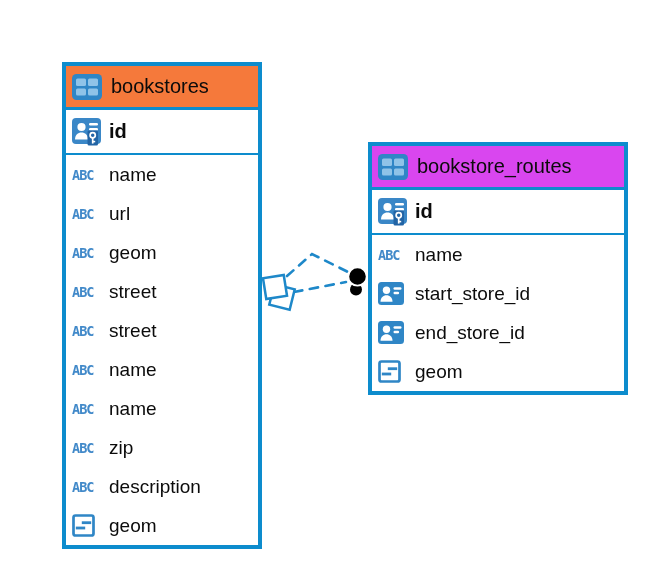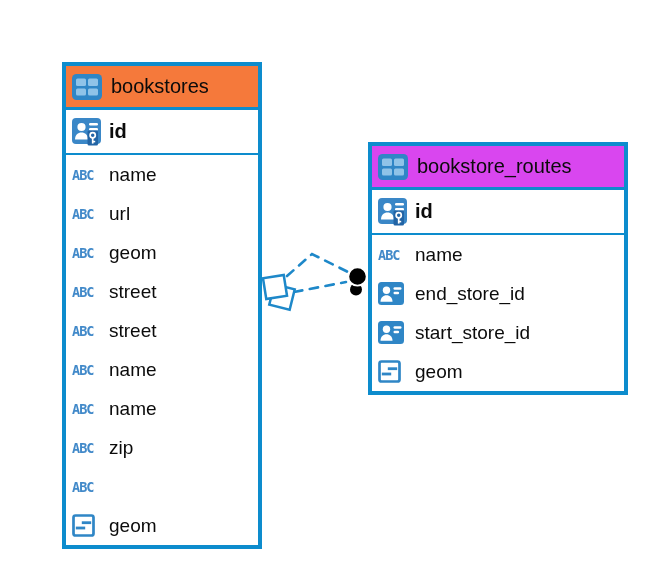--- a/index.html
+++ b/index.html
@@ -138,20 +138,21 @@
     <span class="icon-box">
   <span class="abc-glyph">ABC</span>
 </span>
     <span class="col-label">zip</span>
   </div>
 
   <div class="row">
     <span class="icon-box">
   <span class="abc-glyph">ABC</span>
 </span>
+    <span class="col-label">description</span>
   </div>
 
   <div class="row">
     <span class="icon-box">
   <svg width="23" height="23" viewBox="0 0 23 23">
     <rect x="1.5" y="1.5" width="20" height="20" rx="2" fill="#ffffff" stroke="#2f86c6" stroke-width="2.7"></rect>
     <rect x="9.8" y="7.3" width="9.4" height="2.8" fill="#2f86c6"></rect>
     <rect x="3.8" y="12.6" width="9.4" height="2.8" fill="#2f86c6"></rect>
   </svg>
 </span>
@@ -198,34 +199,34 @@
   <div class="row">
     <span class="icon-box">
   <svg width="26" height="23" viewBox="0 0 26 23">
     <rect width="26" height="23" rx="3.5" fill="#2f86c6"></rect>
     <circle cx="8.5" cy="8.3" r="3.7" fill="#ffffff"></circle>
     <path d="M2.5 19.8 c0-4.2 2.8-6.5 6-6.5 s6 2.3 6 6.5 z" fill="#ffffff"></path>
     <rect x="15.5" y="5.2" width="8" height="2.5" rx="1.2" fill="#ffffff"></rect>
     <rect x="15.5" y="9.8" width="5.6" height="2.5" rx="1.2" fill="#ffffff"></rect>
   </svg>
 </span>
-    <span class="col-label">end_store_id</span>
+    <span class="col-label">start_store_id</span>
   </div>
 
   <div class="row">
     <span class="icon-box">
   <svg width="26" height="23" viewBox="0 0 26 23">
     <rect width="26" height="23" rx="3.5" fill="#2f86c6"></rect>
     <circle cx="8.5" cy="8.3" r="3.7" fill="#ffffff"></circle>
     <path d="M2.5 19.8 c0-4.2 2.8-6.5 6-6.5 s6 2.3 6 6.5 z" fill="#ffffff"></path>
     <rect x="15.5" y="5.2" width="8" height="2.5" rx="1.2" fill="#ffffff"></rect>
     <rect x="15.5" y="9.8" width="5.6" height="2.5" rx="1.2" fill="#ffffff"></rect>
   </svg>
 </span>
-    <span class="col-label">start_store_id</span>
+    <span class="col-label">end_store_id</span>
   </div>
 
   <div class="row">
     <span class="icon-box">
   <svg width="23" height="23" viewBox="0 0 23 23">
     <rect x="1.5" y="1.5" width="20" height="20" rx="2" fill="#ffffff" stroke="#2f86c6" stroke-width="2.7"></rect>
     <rect x="9.8" y="7.3" width="9.4" height="2.8" fill="#2f86c6"></rect>
     <rect x="3.8" y="12.6" width="9.4" height="2.8" fill="#2f86c6"></rect>
   </svg>
 </span>

